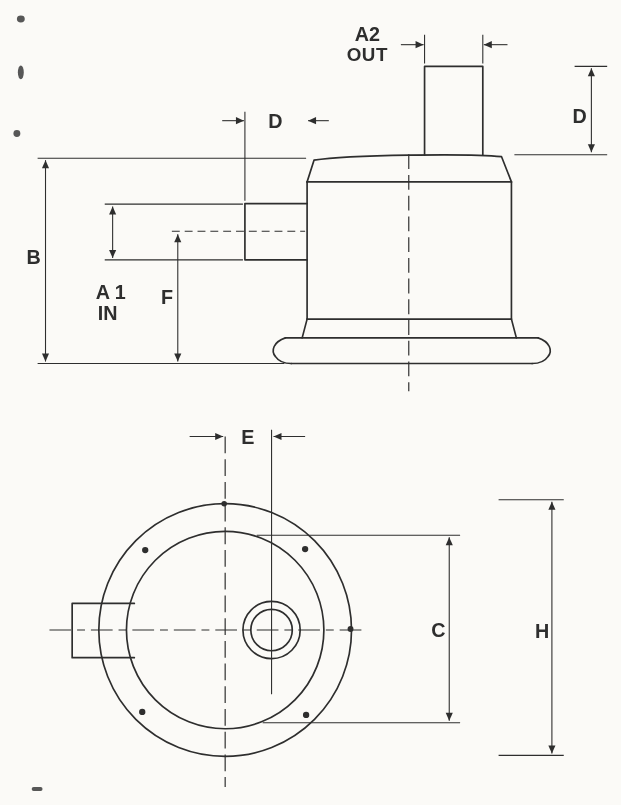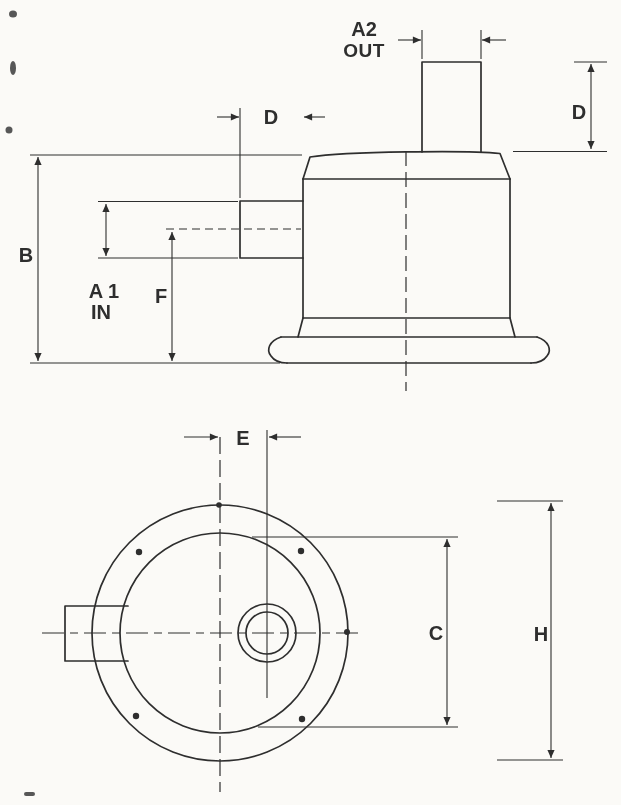--- a/index.html
+++ b/index.html
@@ -7,20 +7,21 @@
   body {
     background: var(--paper, #fbfaf7);
     font-family: "Liberation Sans", sans-serif;
   }
   .page {
     width:621px; height:805px;
     position:relative;
     margin:0 auto;
     background: var(--paper, #fbfaf7);
     overflow:hidden;
+    padding-left:8px;
   }
   svg { display:block; width:100%; height:100%; }
   .obj  { stroke:var(--ink,#2e2e2e); stroke-width:1.7; fill:none; stroke-linecap:round; stroke-linejoin:round; }
   .dim  { stroke:var(--ink,#2e2e2e); stroke-width:1.1; fill:none; }
   .cl   { stroke:var(--ink,#2e2e2e); fill:none; }
   .dot  { fill:var(--ink,#2e2e2e); stroke:none; }
   .speck{ fill:var(--ink,#2e2e2e); stroke:none; opacity:.8; }
   text {
     fill:var(--ink,#2e2e2e); stroke:none;
     font-family:"Liberation Sans", sans-serif;

